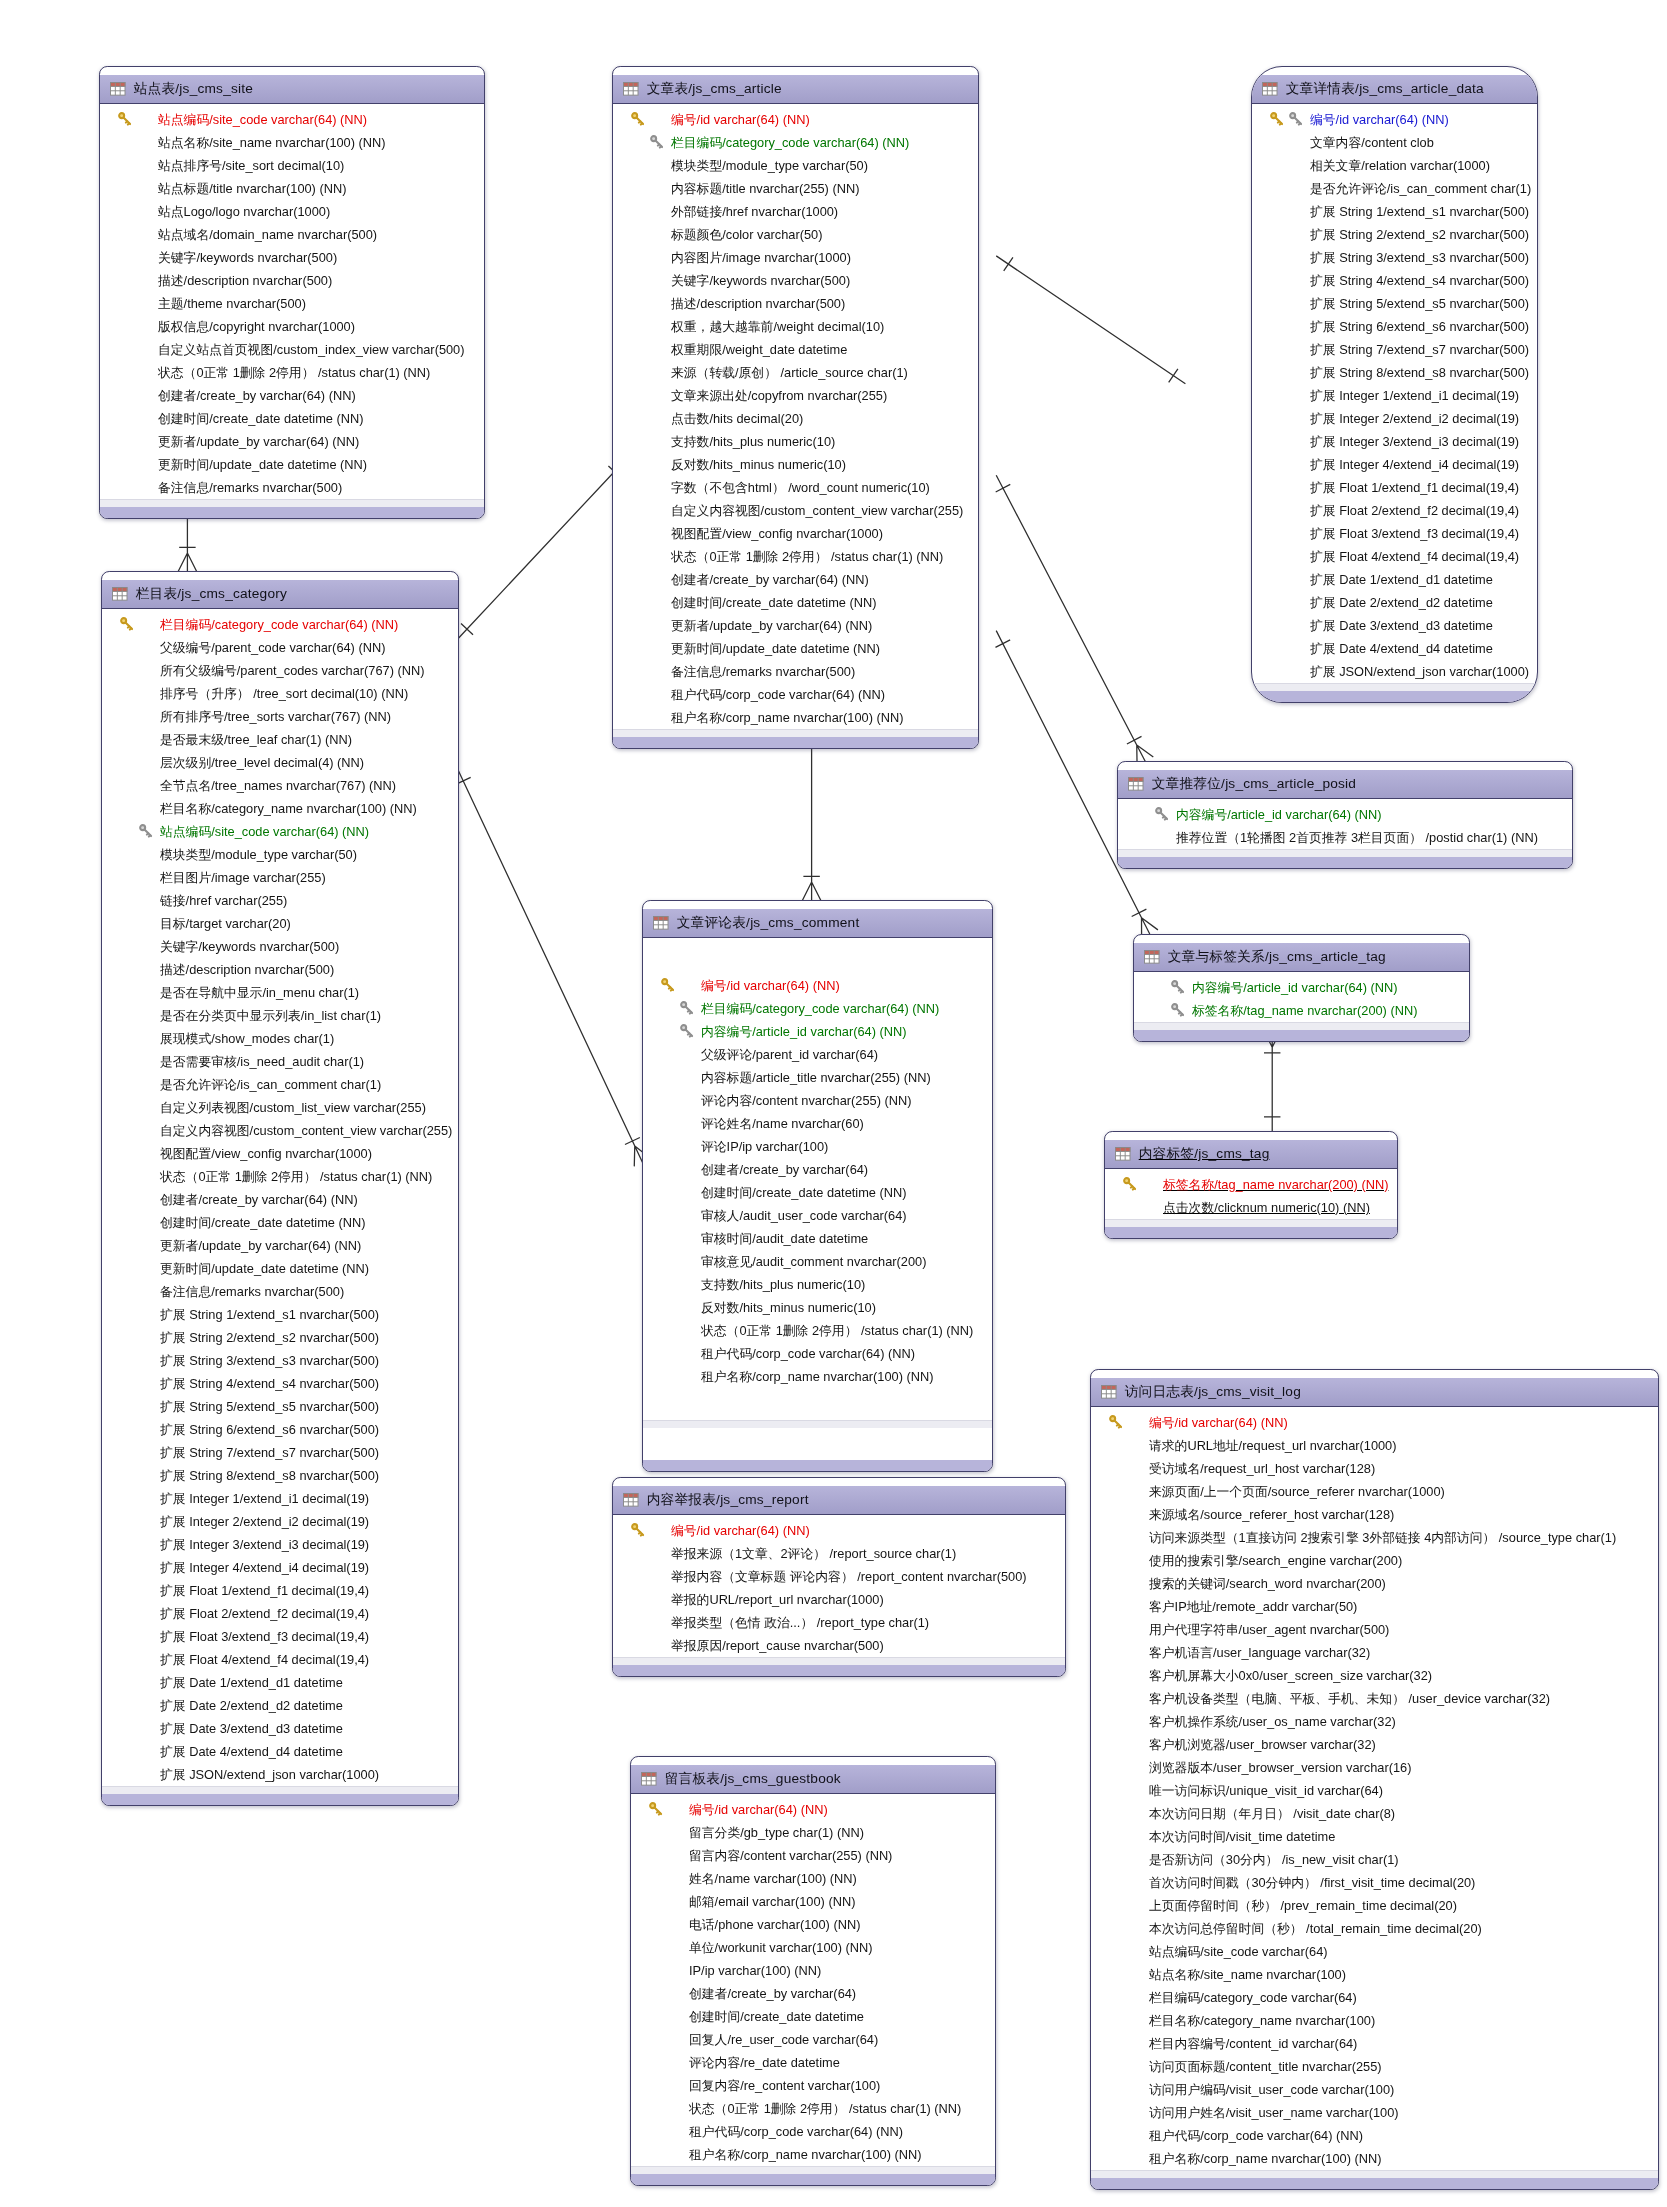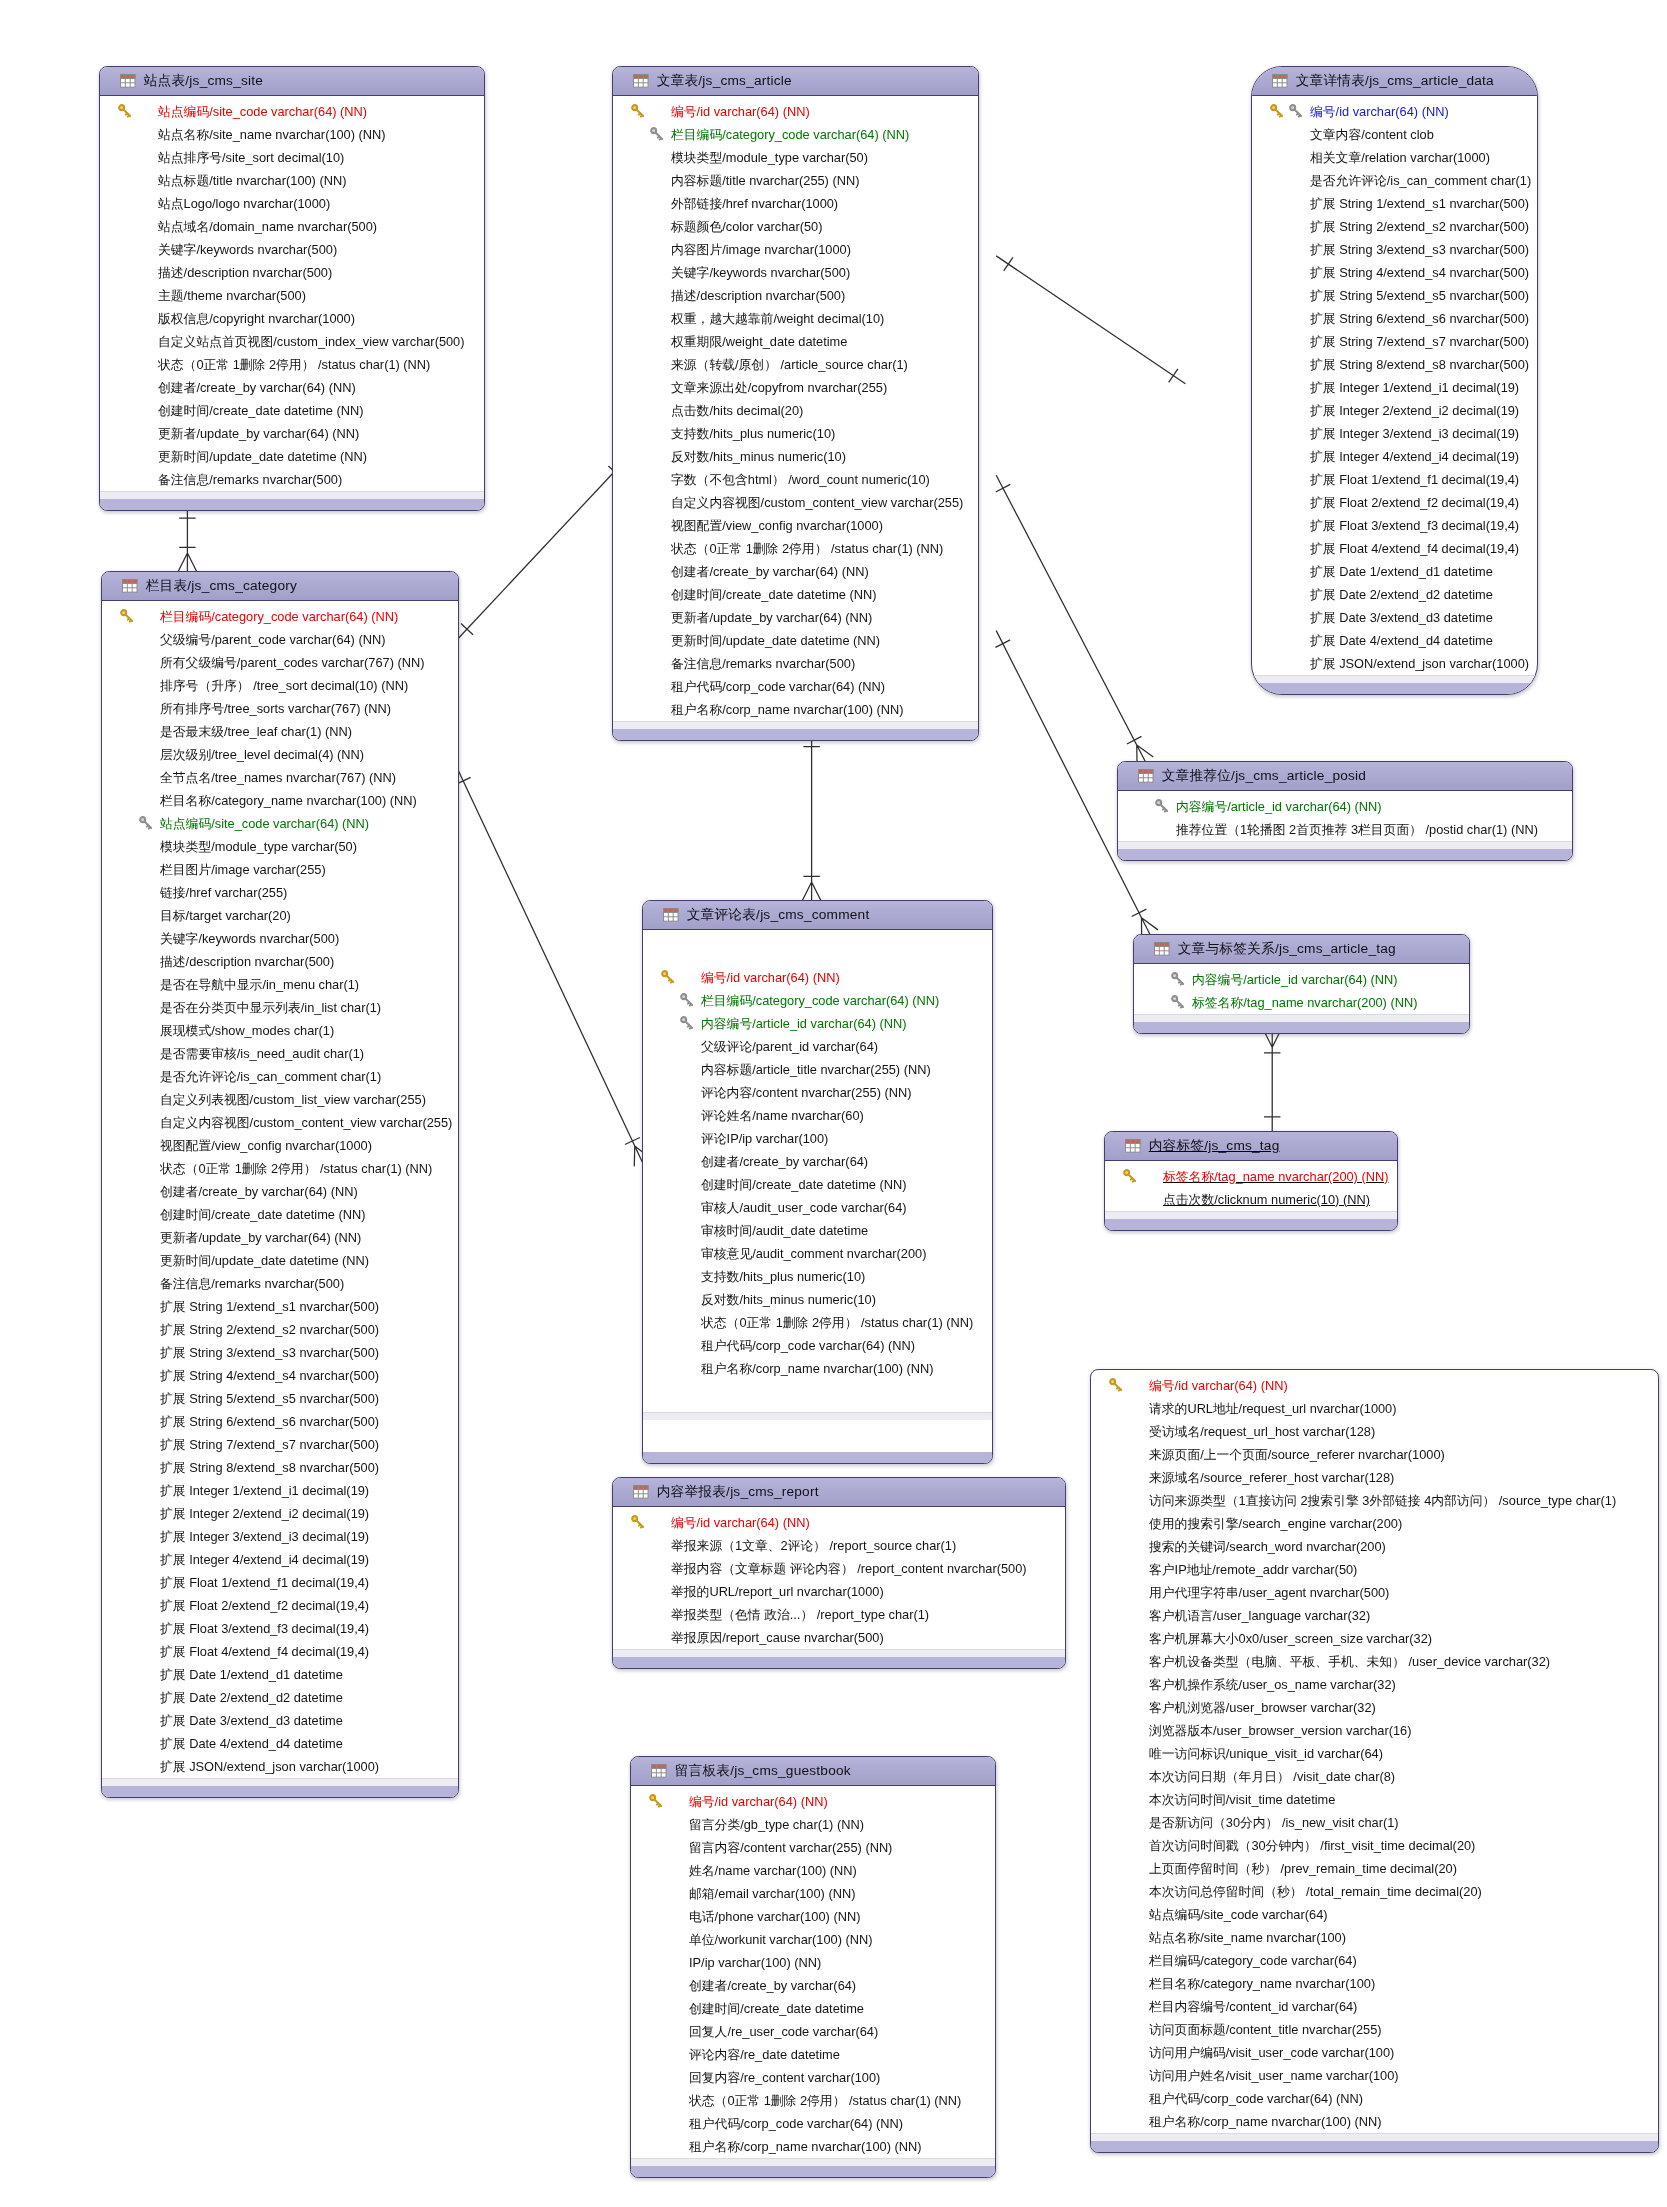--- a/index.html
+++ b/index.html
@@ -16,23 +16,24 @@
     border-radius:8.2px;
     background:#ffffff;
     box-shadow:0.9px 1.8px 3.7px rgba(60,60,95,.28);
     overflow:hidden;
     display:flex;flex-direction:column;
   }
   .thead{
     height:28px;flex:0 0 28px;
     background:linear-gradient(var(--hdr1,#b7b4da),var(--hdr2,#a19ec9));
     border-bottom:1.5px solid var(--border,#42406a);
-    display:flex;align-items:center;gap:8.2px;padding:0 20px;
+    display:flex;align-items:center;gap:8.2px;padding:0 10px;
     font-size:13.7px;color:#101018;letter-spacing:0.2px;
     white-space:nowrap;
+    margin-top:8px;
   }
   .thead .ticon{flex:0 0 auto;width:15.5px;height:13.7px;}
   .tbody{padding-top:3.7px;flex:1 1 auto;margin-left:8px;}
   .frow{
     position:relative;height:23px;line-height:23px;
     padding-left:50px;font-size:12.8px;color:#141414;
     white-space:nowrap;
   }
   .frow.pk{color:var(--pk,#e60000);}
   .frow.fk{color:var(--fk,#007600);}
@@ -490,20 +491,30 @@
           <div class="frow"><span>评论内容/re_date datetime</span></div>
           <div class="frow"><span>回复内容/re_content varchar(100)</span></div>
           <div class="frow"><span>状态（0正常 1删除 2停用） /status char(1) (NN)</span></div>
           <div class="frow"><span>租户代码/corp_code varchar(64) (NN)</span></div>
           <div class="frow"><span>租户名称/corp_name nvarchar(100) (NN)</span></div>
         </div>
     <div class="tfoot-gray"></div>
     <div class="tfoot-purple"></div>
   </div>
       <div class="tablebox" style="left: 1090px; top: 1369px; width: 567px;">
+    <div class="thead">
+      <svg class="ticon" viewBox="0 0 16 14">
+        <rect x="0.5" y="0.5" width="15" height="13" fill="#ffffff" stroke="#8a8a8a"></rect>
+        <rect x="0.5" y="0.5" width="15" height="4" fill="#c4655a" stroke="#8a8a8a"></rect>
+        <line x1="5.5" y1="0.5" x2="5.5" y2="13.5" stroke="#8a8a8a"></line>
+        <line x1="10.5" y1="0.5" x2="10.5" y2="13.5" stroke="#8a8a8a"></line>
+        <line x1="0.5" y1="9" x2="15.5" y2="9" stroke="#8a8a8a"></line>
+      </svg>
+      <span class="ttitle">访问日志表/js_cms_visit_log</span>
+    </div>
     <div class="tbody">
           <div class="frow pk"><svg class="kicon kslot1" viewBox="0 0 18 18">
     <g stroke="#c79a1e" stroke-width="2.4" fill="none" stroke-linecap="round">
       <circle cx="5.4" cy="5.4" r="2.9" fill="#f1d374"></circle>
       <path d="M8.1,8.1 L15.2,15.2"></path>
       <path d="M11.9,11.9 L10.3,13.5"></path>
       <path d="M14.2,14.2 L12.6,15.8"></path>
     </g>
   </svg><span>编号/id varchar(64) (NN)</span></div>
           <div class="frow"><span>请求的URL地址/request_url nvarchar(1000)</span></div>

